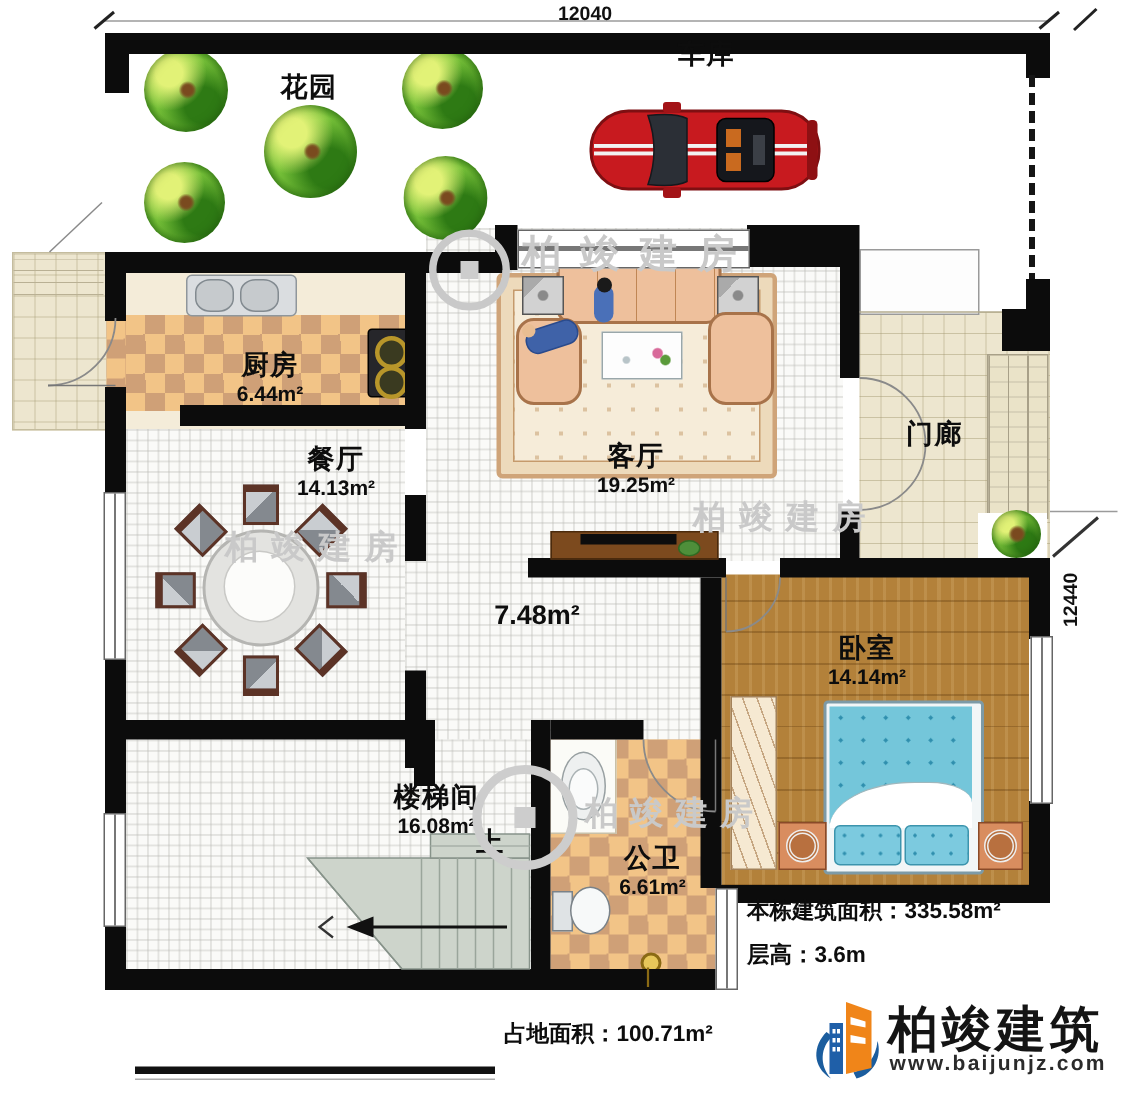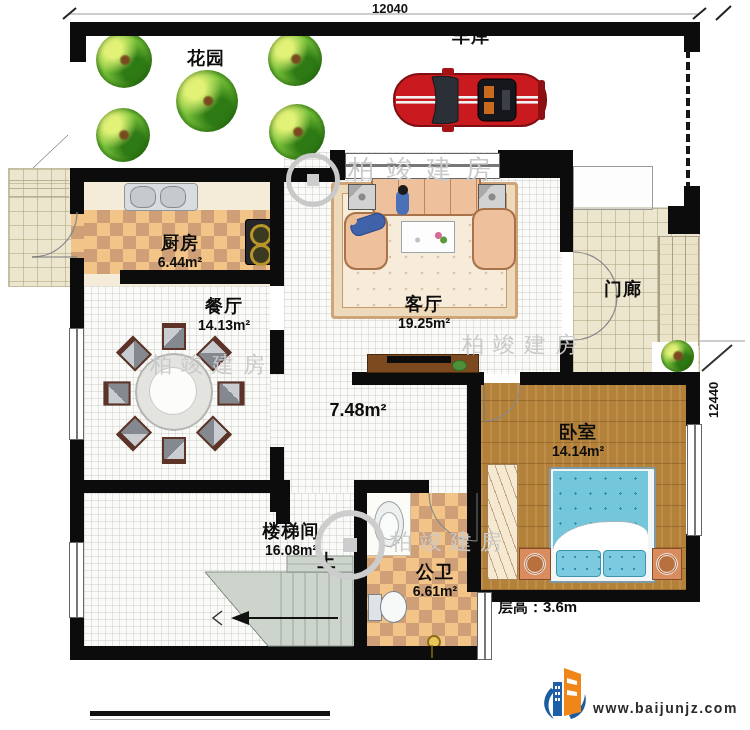--- a/index.html
+++ b/index.html
@@ -41,21 +41,21 @@
       radial-gradient(circle at 52% 50%, #7a4a1f 0 3px, rgba(122,74,31,.85) 4px, transparent 6px),
       radial-gradient(circle at 30% 30%, #e2f277 0 16%, transparent 45%),
       radial-gradient(circle at 70% 68%, #2e7a14 0 22%, transparent 55%),
       radial-gradient(circle, #79c43a 0 58%, #47981f 76%, #2e7a14 100%);
     box-shadow:inset 0 0 7px rgba(20,60,5,.55);}
   .sofa{position:absolute;background:#eec09c;border:2px solid #a8734a;z-index:4;}
   .speaker{position:absolute;width:26px;height:24px;background:#d2d2d2;border:1px solid #555;z-index:4;
     background-image:radial-gradient(circle,#8a8a8a 0 3px,transparent 4px),linear-gradient(135deg,#aaa 0 28%,transparent 0);}
   .chair{position:absolute;width:20px;height:20px;background:#9aa0a6;border:2px solid #5c3326;border-top:5px solid #5c3326;z-index:4;
     background-image:linear-gradient(135deg,#c9cdd1 0 45%,#84898f 0);}
-  .wm{position:absolute;z-index:12;color:#c9c9c9;font-weight:normal;pointer-events:none;white-space:nowrap;}
+  .wm{position:absolute;z-index:12;color:#c9c9c9;font-weight:bold;pointer-events:none;white-space:nowrap;}
   .wm-ring{position:absolute;z-index:12;border-radius:50%;pointer-events:none;display:flex;align-items:center;justify-content:center;}
   .wm-ring>div{background:#cdcdcd;}
   .stats{position:absolute;z-index:9;font-weight:bold;color:#0d0d0d;font-size:15px;white-space:nowrap;}
   .stats .row{margin:0 0 8px 0;}
   .title-row{position:absolute;z-index:9;color:#0d0d0d;font-weight:bold;font-size:34px;white-space:nowrap;letter-spacing:1px;}
   .brand-name{position:absolute;z-index:9;font-size:33px;font-weight:bold;color:#141414;letter-spacing:3px;white-space:nowrap;}
   .brand-url{position:absolute;z-index:9;font-size:14px;font-weight:bold;color:#2b2b2b;letter-spacing:1.5px;white-space:nowrap;}
 </style>
 </head>
 <body>
@@ -277,35 +277,38 @@
   <span class="wm" style="left:462px;top:330px;font-size:22px;letter-spacing:9px">柏竣建房</span>
   <div class="wm-ring" style="left:315px;top:510px;width:58px;height:58px;border:6px solid #cdcdcd">
       <div style="width:14px;height:14px"></div>
     </div>
   <span class="wm" style="left:390px;top:527px;font-size:22px;letter-spacing:8px">柏竣建房</span>
 
   <div class="abs" style="left:90px;top:711px;width:240px;height:5px;background:#111;z-index:9"></div>
   <div class="abs" style="left:90px;top:719px;width:240px;height:1px;background:#aaa;z-index:9"></div>
 
   <div class="stats" style="left:336px;top:680px">
+    <div class="row"><span>占地面积：</span><span>100.71m²</span></div>
   </div>
 
   <div class="stats" style="left:498px;top:598px">
+    <div class="row" style="margin-bottom:10px"><span>本栋建筑面积：</span><span>335.58m²</span></div>
     <div class="row"><span>层高：</span><span>3.6m</span></div>
   </div>
 
   <svg class="abs" style="left:541px;top:664px;z-index:9" width="48" height="60" viewBox="0 0 48 60">
     <path d="M10,24 C1,33 0,47 13,55 C5,46 6,34 14,27 Z" fill="#1b5d9e"></path>
     <path d="M30,55 C42,52 47,40 44,30 C43,41 37,48 28,51 Z" fill="#1b5d9e"></path>
     <rect x="12" y="18" width="9" height="34" fill="#1f5fa8"></rect>
     <rect x="14" y="22" width="2" height="3" fill="#fff"></rect>
       <rect x="17" y="22" width="2" height="3" fill="#fff"></rect>
     <rect x="14" y="28" width="2" height="3" fill="#fff"></rect>
       <rect x="17" y="28" width="2" height="3" fill="#fff"></rect>
     <rect x="14" y="34" width="2" height="3" fill="#fff"></rect>
       <rect x="17" y="34" width="2" height="3" fill="#fff"></rect>
     <polygon points="23,4 40,10 40,48 23,52" fill="#f08519"></polygon>
     <polygon points="26,14 36,17 36,21 26,19" fill="#fff"></polygon>
     <polygon points="26,26 36,28 36,32 26,31" fill="#fff"></polygon>
   </svg>
+  <div class="brand-name" style="left:592px;top:664px">柏竣建筑</div>
   <div class="brand-url" style="left:593px;top:700px">www.baijunjz.com</div>
 
 </div>
 
 </body></html>

